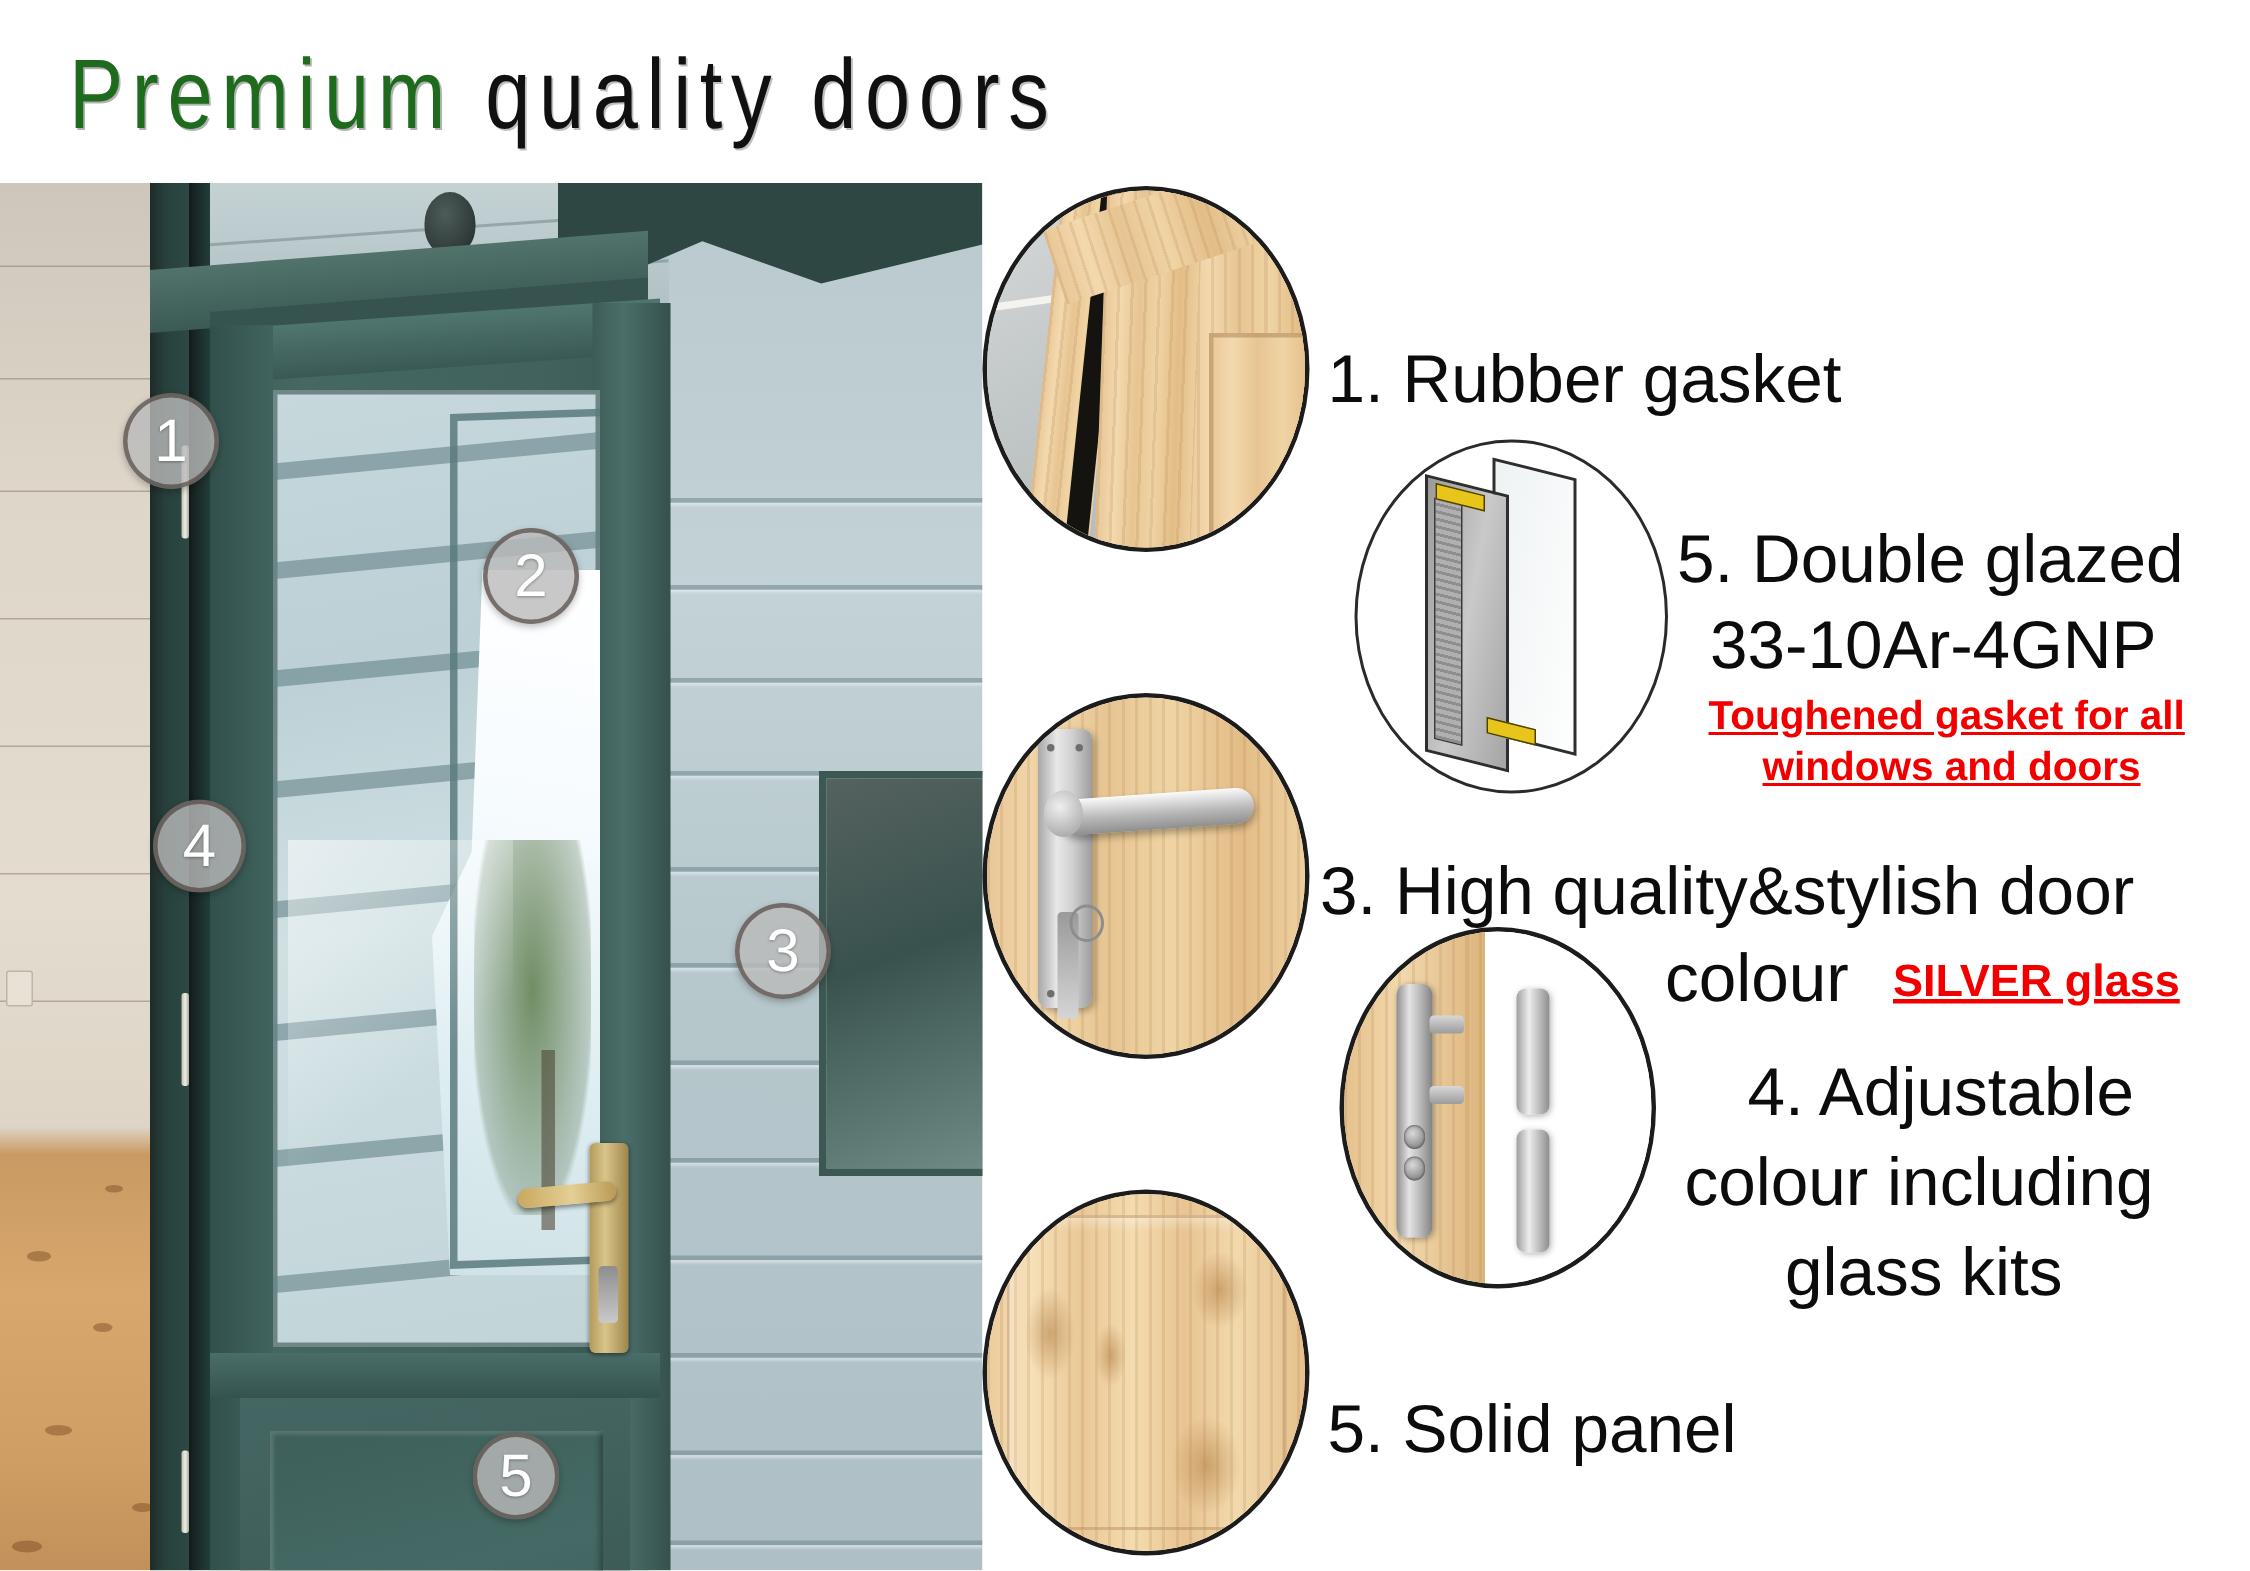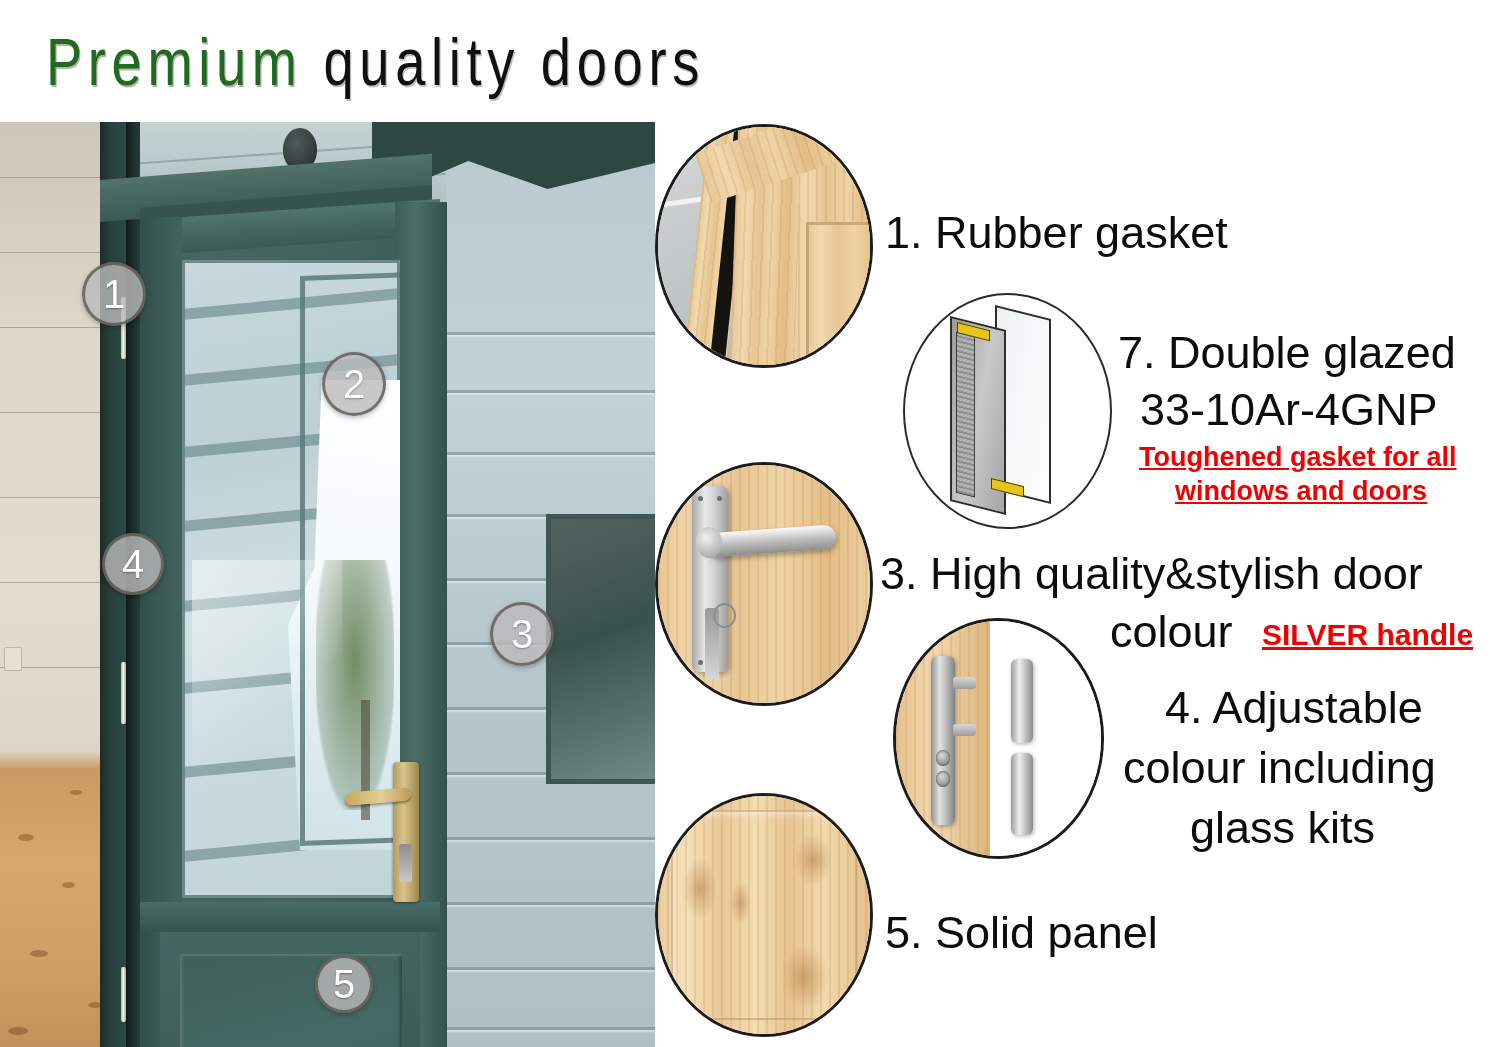--- a/index.html
+++ b/index.html
@@ -175,21 +175,21 @@
     background:repeating-linear-gradient(0deg,#8e8e8e 0 2px,#b0b0b0 2px 5px);
     transform:skewY(14deg);border:1px solid #3a3a3a;}
   .dg-pane2{position:absolute;left:38%;top:-6%;width:44%;height:100%;
     background:linear-gradient(100deg,rgba(225,232,234,.55),rgba(250,252,252,.35));
     transform:skewY(14deg);border:2px solid #2e2e2e;}
   .dg-seal{position:absolute;background:#e8c51a;border:1px solid #4a4208;}
 
   
   .txt{position:absolute;color:#0c0c0c;
     font-family:"Liberation Sans Narrow","Liberation Sans",sans-serif;
-    font-weight:400;white-space:nowrap;}
+    font-weight:400;white-space:nowrap;margin-top:20px;}
   .txt-l{font-size:45px;line-height:55px;}
   .red{color:#f20000;font-weight:bold;text-decoration:underline;
     font-family:"Liberation Sans Narrow","Liberation Sans",sans-serif;}
   .red-sm{font-size:27px;line-height:34px;}
   .red-inline{font-size:30px;}
 </style>
 </head>
 <body>
 
 <div id="title-bar">
@@ -317,41 +317,41 @@
 
 <div class="diagram-circle" style="left:903px;top:293px;width:205px;height:232px">
   <div class="dg-wrap">
     <div class="dg-pane2"></div>
     <div class="dg-outer"></div>
     <div class="dg-spacer"></div>
     <div class="dg-seal" style="left:6%;top:2%;width:26%;height:5%;transform:skewY(14deg)"></div>
     <div class="dg-seal" style="left:34%;top:88%;width:26%;height:5%;transform:skewY(14deg)"></div>
   </div>
 </div>
-<div class="txt txt-l" style="left:1118px;top:325px">7. Double glazed</div>
+<div class="txt txt-l" style="left:1118px;top:325px">5. Double glazed</div>
 <div class="txt txt-l" style="left:1140px;top:382px">33-10Ar-4GNP</div>
 <div class="txt red red-sm" style="left:1139px;top:440px">Toughened gasket for all</div>
 <div class="txt red red-sm" style="left:1175px;top:474px">windows and doors</div>
 
 <div class="photo-circle" style="left:655px;top:462px;width:212px;height:238px">
   <div class="c3-bg pine">
       <div class="grain"></div>
     </div>
   <div class="c3-plate"></div>
   <div class="c3-screw" style="left:19%;top:13%"></div>
   <div class="c3-screw" style="left:28%;top:13%"></div>
   <div class="c3-screw" style="left:19%;top:82%"></div>
   <div class="c3-lever"></div>
   <div class="c3-boss"></div>
   <div class="c3-key"></div>
   <div class="c3-keyring"></div>
 </div>
 <div class="txt txt-l" style="left:880px;top:546px">3. High quality&amp;stylish door</div>
 <div class="txt txt-l" style="left:1110px;top:604px">colour</div>
-<div class="txt red red-inline" style="left:1262px;top:618px">SILVER handle</div>
+<div class="txt red red-inline" style="left:1262px;top:618px">SILVER glass</div>
 
 <div class="photo-circle" style="left:893px;top:618px;width:205px;height:235px">
   <div class="c4-left">
       <div class="grain"></div>
     </div>
   <div class="c4-right"></div>
   <div class="c4-hinge"></div>
   <div class="c4-arm" style="left:28%;top:24%;width:11%;height:5%"></div>
   <div class="c4-arm" style="left:28%;top:44%;width:11%;height:5%"></div>
   <div class="c4-scr" style="top:55%"></div>

